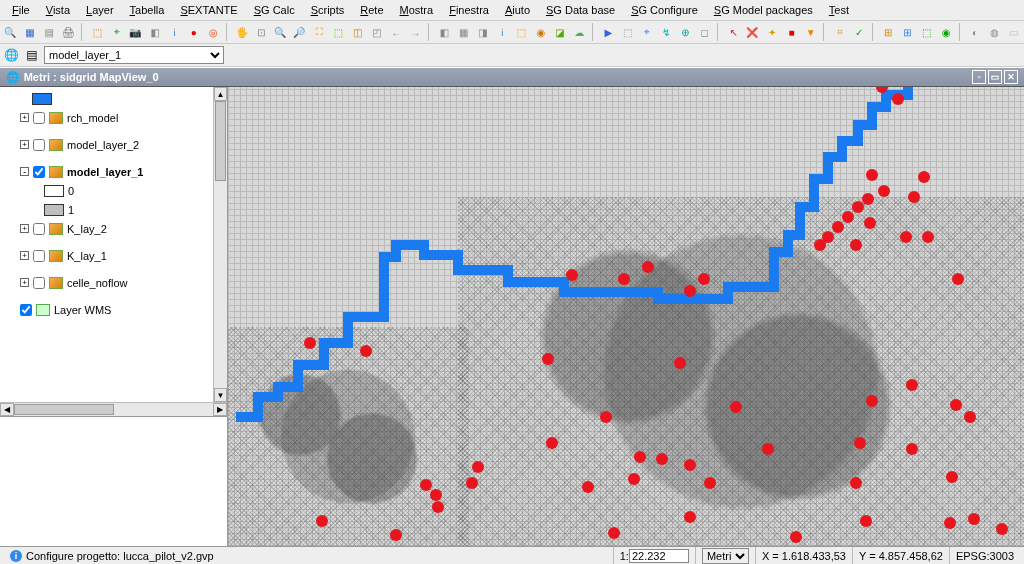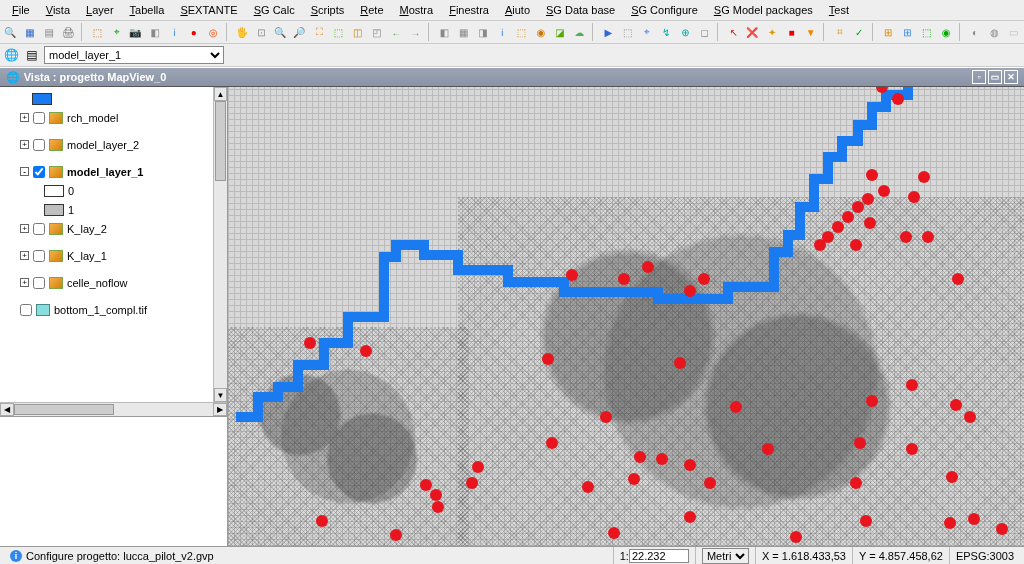--- a/index.html
+++ b/index.html
@@ -270,21 +270,21 @@
   <span class="icon">🌐</span>
   <span class="icon">▤</span>
   <select>
     <option>model_layer_1</option>
   </select>
 </div>
 
 <div class="main">
   <div class="view-title">
     <span>🌐</span>
-    <span>Vista : progetto MapView_0</span>
+    <span>Metri : sidgrid MapView_0</span>
     <div class="winicons">
       <span class="winbtn">▫</span>
       <span class="winbtn">▭</span>
       <span class="winbtn">✕</span>
     </div>
   </div>
   <div class="view-body">
     <div class="toc">
       <div class="toc-tree-wrap">
         <div class="toc-tree" id="toctree">
@@ -344,23 +344,23 @@
             <div class="toc-row">
               <span style="width: 12px; display: inline-block;"></span>
               <span class="expander">+</span>
               <input type="checkbox" style="">
               <span class="layer-icon poly"></span>
               <span>celle_noflow</span>
             </div>
             <div class="toc-row" style="height: 8px;"></div>
             <div class="toc-row">
               <span style="width: 12px; display: inline-block;"></span>
-              <input type="checkbox" style="">
-              <span class="layer-icon raster"></span>
-              <span>bottom_1_compl.tif</span>
+              <input type="checkbox" checked="" style="">
+              <span class="layer-icon wms"></span>
+              <span>Layer WMS</span>
             </div>
           </div>
         <div class="toc-scroll-v">
           <div class="arrow">▲</div>
           <div class="track">
               <div class="thumb"></div>
             </div>
           <div class="arrow" style="position:absolute;bottom:0;left:0;right:0">▼</div>
         </div>
       </div>

